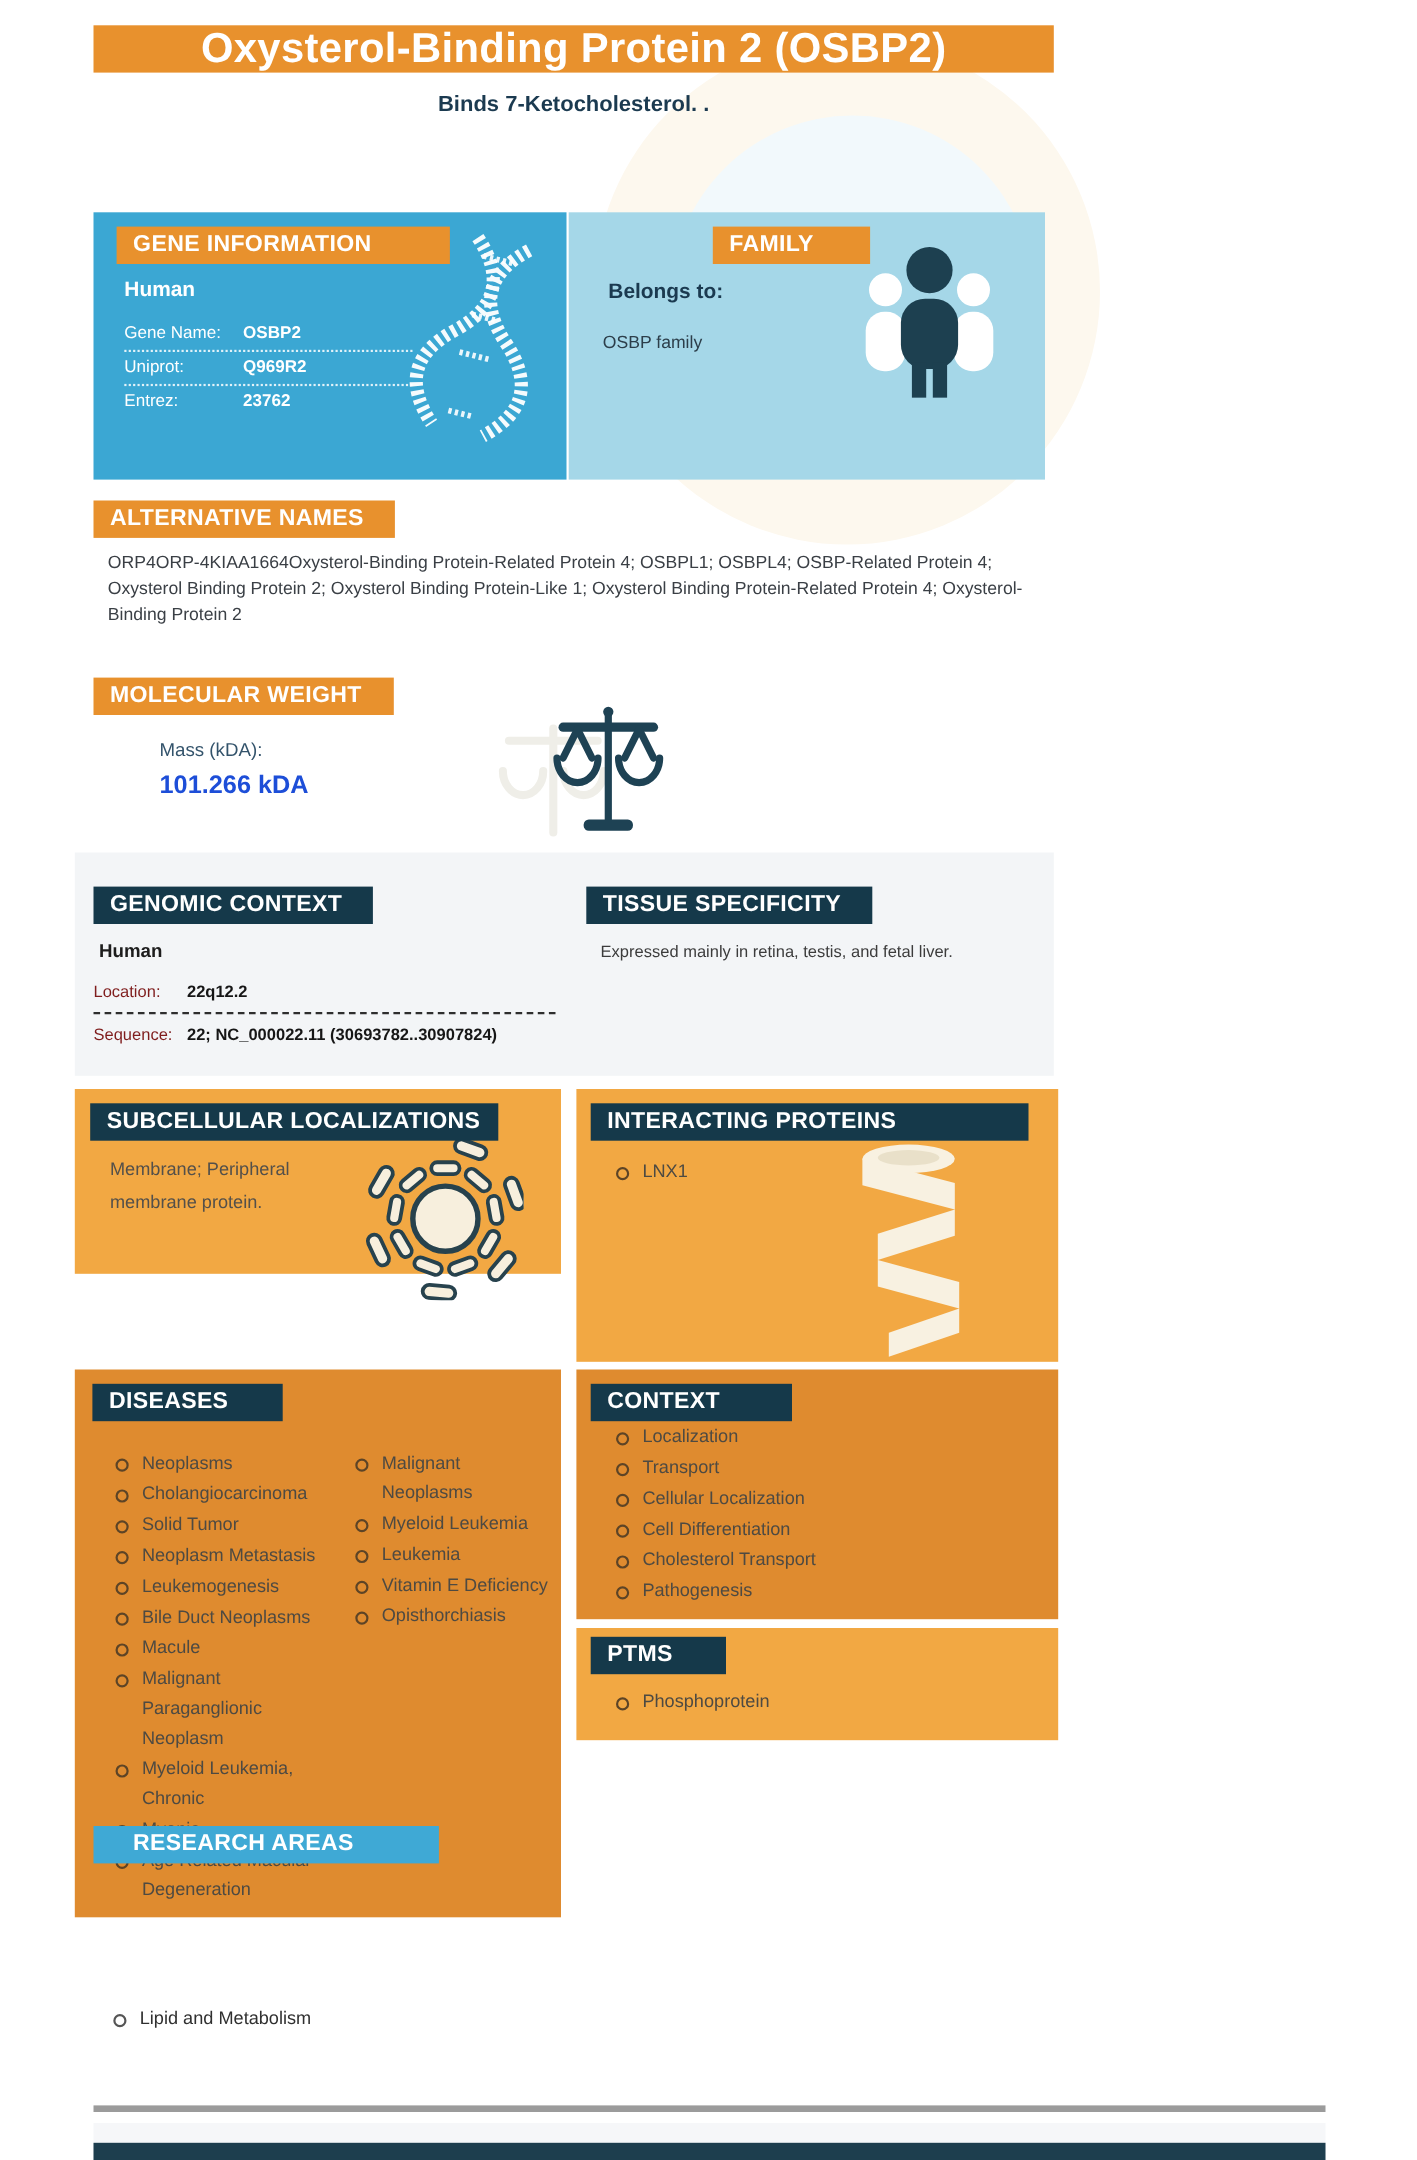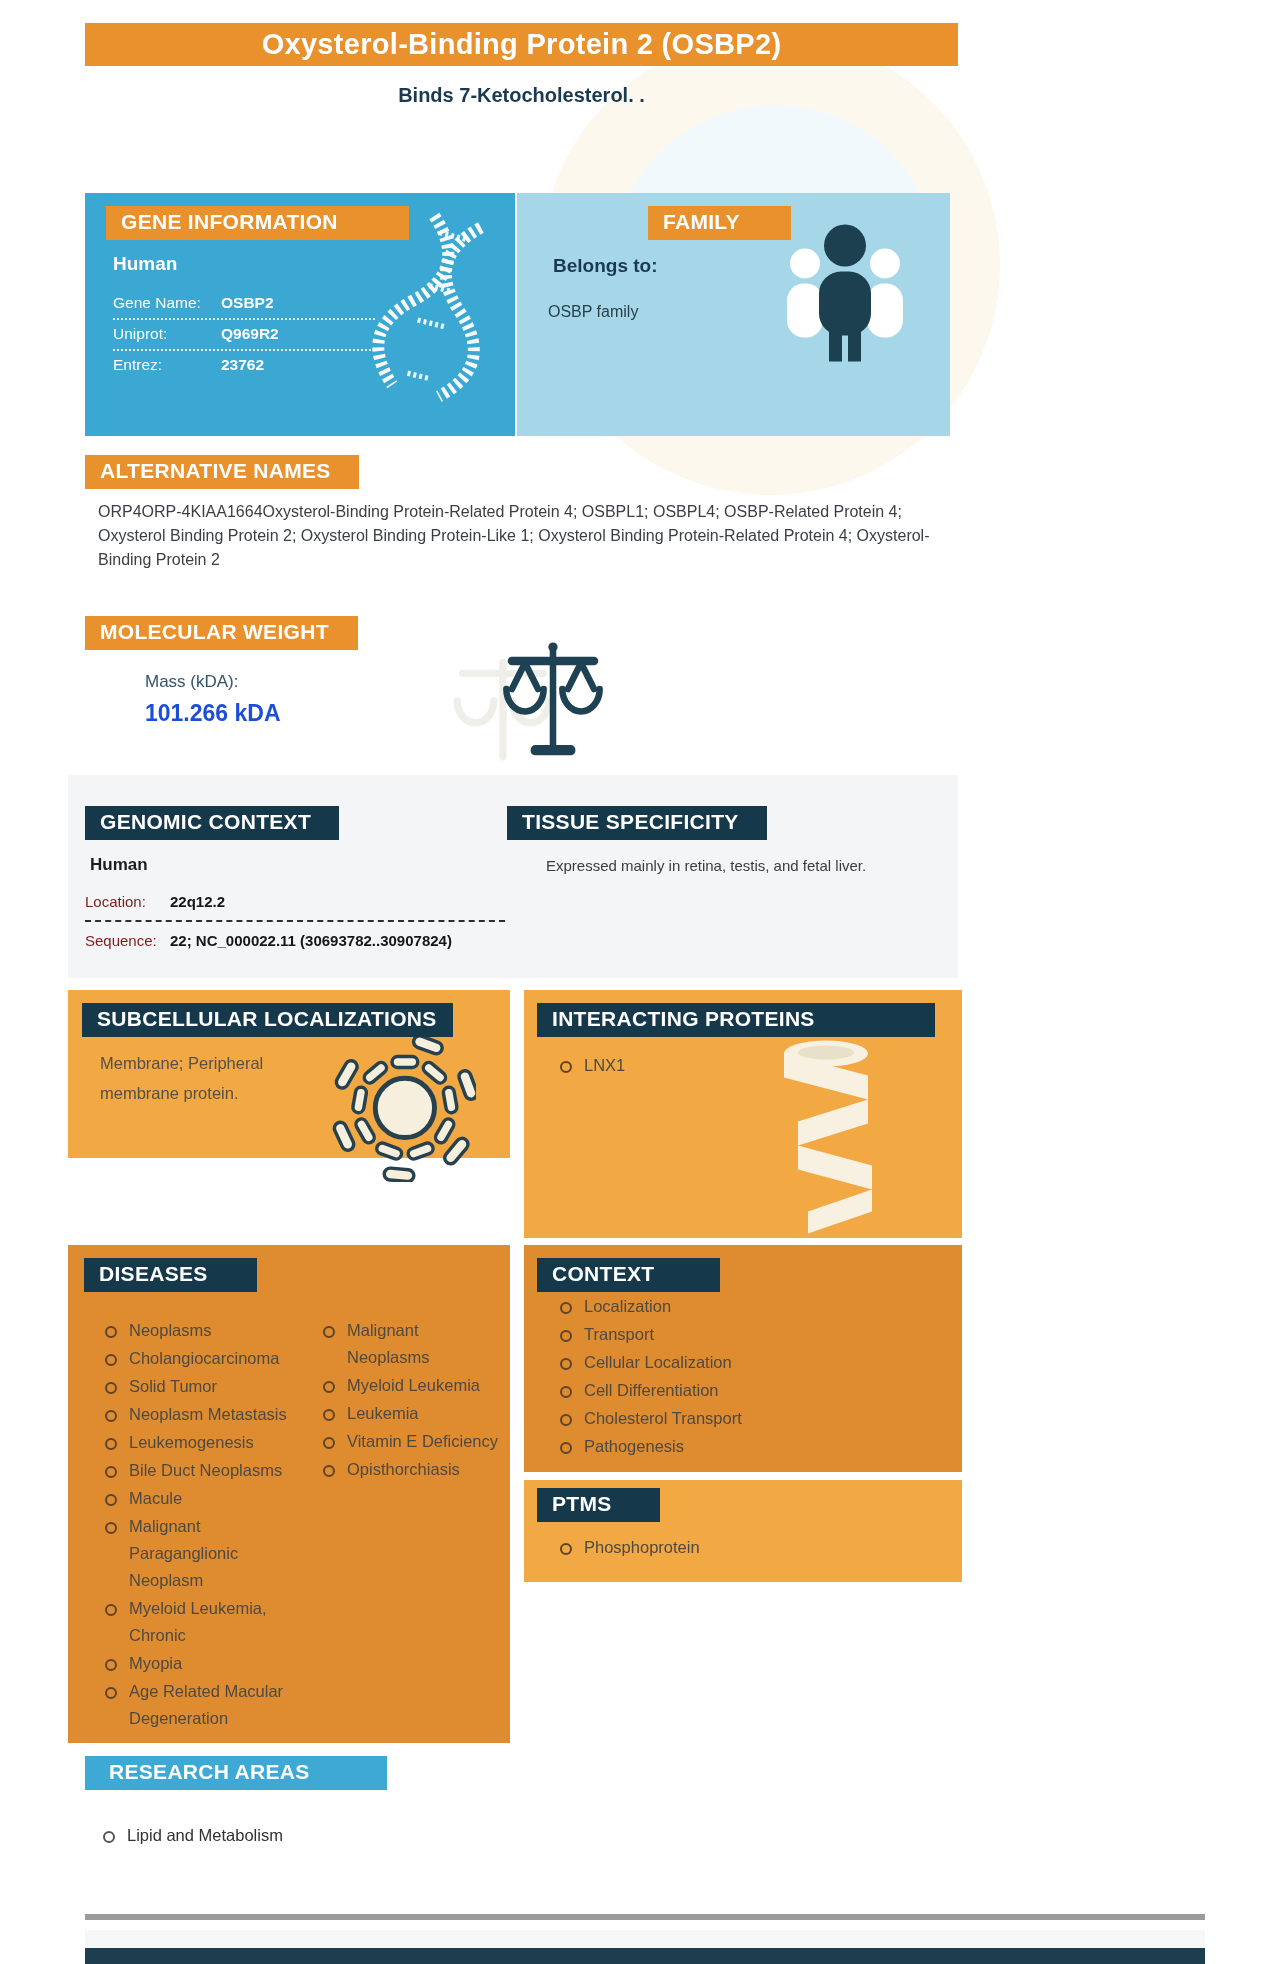--- a/index.html
+++ b/index.html
@@ -2,21 +2,21 @@
 <html><head>
 <meta charset="utf-8">
 <style>
   html,body{margin:0;padding:0;background:#ffffff;}
   .page{position:relative;width:1288px;height:1964px;background:#ffffff;overflow:hidden;
         font-family:"Liberation Sans", sans-serif;}
   .wm{position:absolute;border-radius:50%;z-index:0;}
   .wm1{left:540px;top:35px;width:460px;height:460px;background:#fdf8ee;}
   .wm2{left:610px;top:105px;width:330px;height:330px;background:#f2f9fc;}
   .abs{position:absolute;z-index:2;}
-  .banner{background:#E8912D;color:#ffffff;font-weight:bold;font-size:29px;text-align:center;
+  .banner{background:#E8912D;color:#ffffff;font-weight:bold;font-size:38px;text-align:center;
           line-height:43px;letter-spacing:.3px;}
   .subtitle{color:#1B3A50;font-weight:bold;font-size:20px;text-align:center;}
   .tab{position:absolute;z-index:3;color:#ffffff;font-weight:bold;font-size:21px;
        padding:4px 28px 6px 15px;letter-spacing:.3px;white-space:nowrap;}
   .tab.orange{background:#E8912D;}
   .tab.dark{background:#15394A;}
   .tab.blue{background:#3FA9D5;}
   .card{position:absolute;z-index:1;}
   .card.blue{background:#3BA7D3;}
   .card.lblue{background:#A5D7E8;}
@@ -152,21 +152,21 @@
     <div class="abs" style="left:22px;top:80px;font-size:17px;font-weight:bold;color:#1d1d1d;">Human</div>
     <div class="abs ginfo-row" style="left:17px;top:118px;">
       <span class="glbl">Location:</span>
       <span class="gval">22q12.2</span>
     </div>
     <div class="abs dashsep" style="left:17px;top:145px;width:420px;"></div>
     <div class="abs ginfo-row" style="left:17px;top:157px;">
       <span class="glbl">Sequence:</span>
       <span class="gval">22; NC_000022.11 (30693782..30907824)</span>
     </div>
-    <div class="tab dark" style="left:439px;top:31px;min-width:195px;">TISSUE SPECIFICITY</div>
+    <div class="tab dark" style="left:465px;top:31px;min-width:195px;">TISSUE SPECIFICITY</div>
     <div class="abs body-text" style="left:478px;top:82px;width:400px;">Expressed mainly in retina, testis, and fetal liver.</div>
   </div>
 
   <div class="card lorange" style="left:68px;top:990px;width:442px;height:168px;">
     <div class="tab dark" style="left:14px;top:13px;min-width:330px;padding-right:16px;">SUBCELLULAR LOCALIZATIONS</div>
     <div class="abs sub-text" style="left:32px;top:58px;width:200px;">Membrane; Peripheral membrane protein.</div>
     <div class="abs" style="left:250px;top:32px;">
       <svg width="158" height="160" viewBox="0 0 160 160">
         <circle cx="88" cy="86" r="30" fill="#F7EFDD" stroke="#27424D" stroke-width="5"></circle>
         <g fill="#F7EFDD" stroke="#27424D" stroke-width="3.5">
@@ -347,21 +347,21 @@
   <div class="card lorange" style="left:524px;top:1480px;width:438px;height:102px;">
     <div class="tab dark" style="left:13px;top:8px;min-width:80px;">PTMS</div>
     <ul class="abs blist" style="left:36px;top:54px;">
         <li>
           <span class="ring"></span>
           <span class="li-text">Phosphoprotein</span>
         </li>
       </ul>
   </div>
 
-  <div class="tab blue" style="left:85px;top:1756px;min-width:250px;padding-left:24px;">RESEARCH AREAS</div>
+  <div class="tab blue" style="left:85px;top:1660px;min-width:250px;padding-left:36px;">RESEARCH AREAS</div>
   <ul class="abs blist gray-rings" style="left:103px;top:1822px;">
       <li>
         <span class="ring"></span>
         <span class="li-text">Lipid and Metabolism</span>
       </li>
     </ul>
 
   <div class="abs divider" style="left:85px;top:1914px;width:1120px;height:6px;"></div>
   <div class="abs footer-light" style="left:85px;top:1930px;width:1120px;height:34px;"></div>
   <div class="abs footer-dark" style="left:85px;top:1948px;width:1120px;height:16px;"></div>

